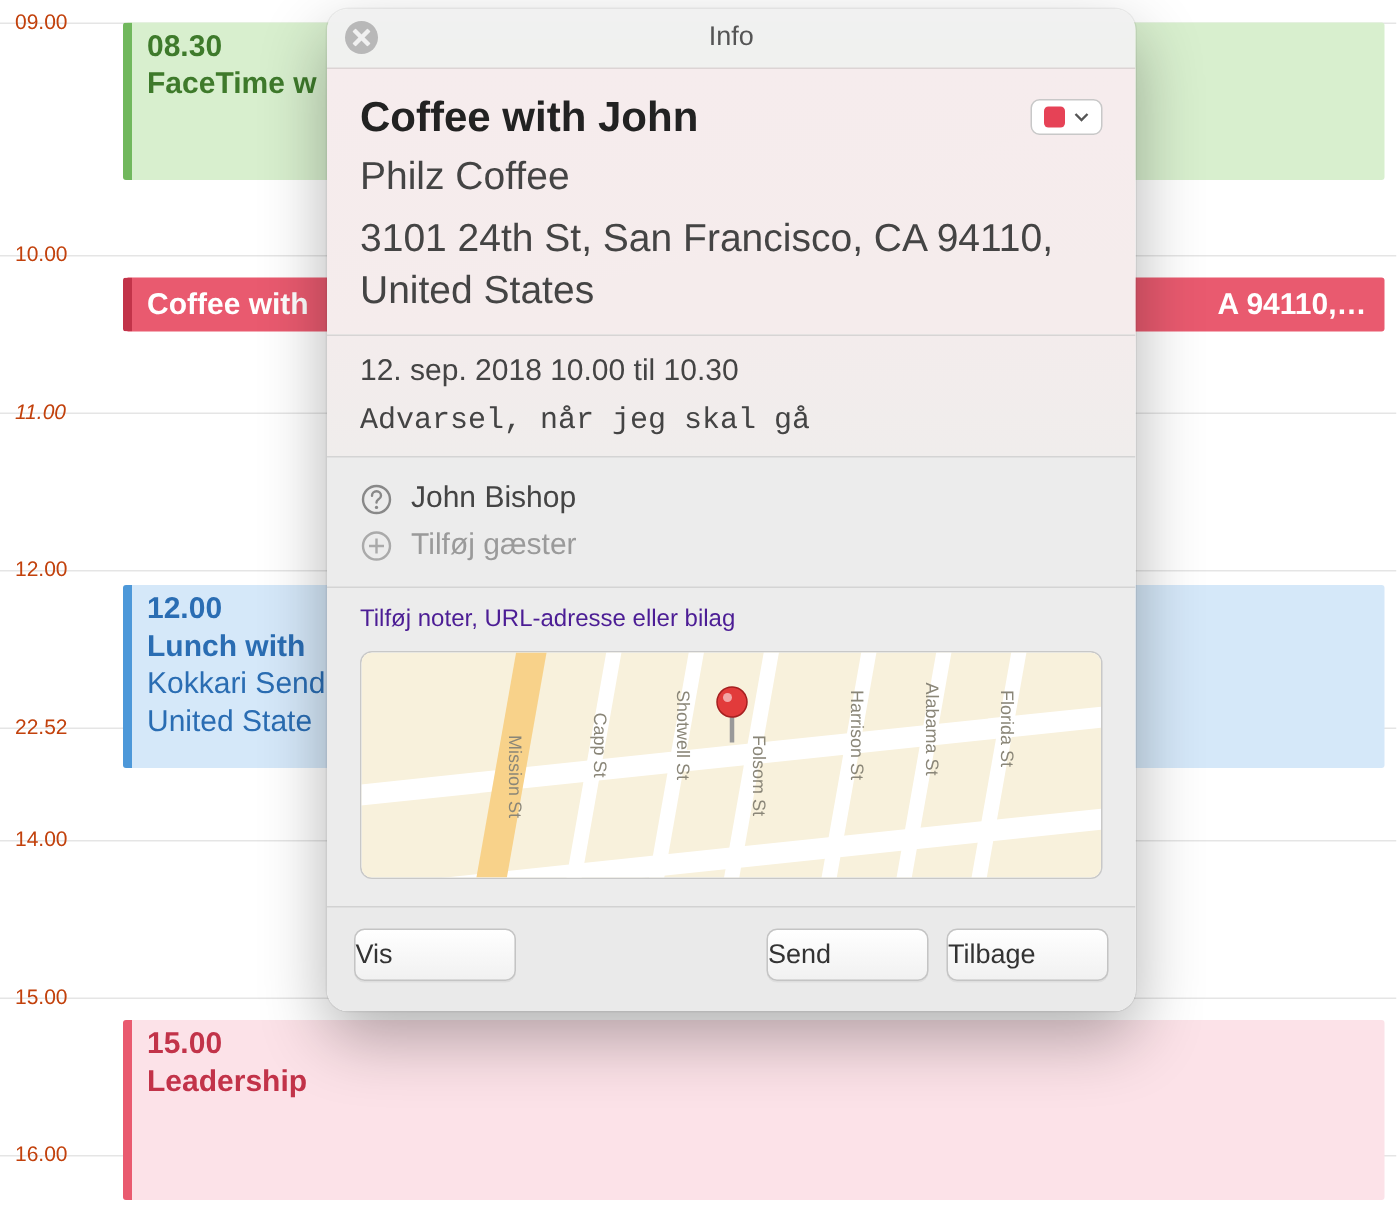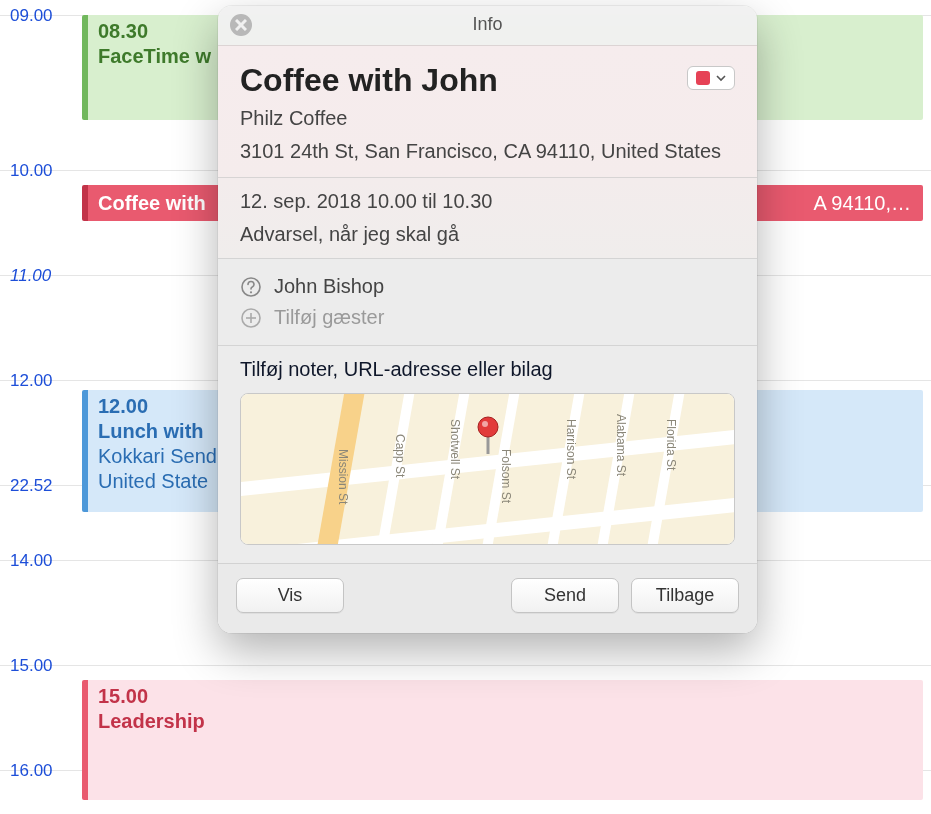--- a/index.html
+++ b/index.html
@@ -9,21 +9,21 @@
     width: 931px;
     height: 814px;
     position: relative;
     overflow: hidden;
   }
   
   .calendar { position: absolute; left:0; top:0; right:0; bottom:0; }
   .hour-row { position:absolute; left:0; right:0; height:105px; border-top:1px solid #e5e5e5; }
   .hour-label {
     position:absolute; left:10px; top:-10px;
-    font-size:17px; color:#1d4ed8;
+    font-size:14px; color:#c2410c;
   }
   .event {
     position:absolute; left:82px; right:8px;
     border-left:6px solid;
     padding:4px 12px 6px 10px;
     font-size:20px;
     line-height:1.25;
     border-radius:2px;
     overflow:hidden;
   }
@@ -65,40 +65,40 @@
 
   .section { padding:12px 22px; border-top:1px solid rgba(0,0,0,0.10); background:linear-gradient(#f5eced,#f3ecec); }
   .section:first-of-type{border-top:none;}
   .section.title-sec { background:linear-gradient(#f6eced,#f5ecec); padding-top:16px;}
   .section.time-sec  { background:linear-gradient(#f3ecec,#f0edec);}
   .section.guest-sec { background:#ececec;}
   .section.notes-sec { background:#ececec; padding-bottom:18px;}
   .section.btn-sec   { background:#eaeaea; padding:14px 18px 20px; display:flex; gap:12px;}
 
   .event-title {
-    font-size:32px; font-weight:700; color:#222;
+    font-size:28px; font-weight:700; color:#222;
   }
   .color-picker {
     float:right;
     display:flex; align-items:center; gap:6px;
     background:#fff; border:1px solid #c8c8c8; border-radius:6px;
     padding:4px 8px; margin-top:4px;
     cursor:pointer;
   }
   .color-swatch { width:14px; height:14px; background:#e64256; border-radius:3px;}
   .chev { width:10px; height:10px; }
-  .loc { font-size:20px; color:#444; margin-top:6px; line-height:1.35;}
+  .loc { font-size:26px; color:#444; margin-top:6px; line-height:1.35;}
   .time-line, .alert-line { font-size:20px; color:#444; }
-  .alert-line{margin-top:10px;}
+  .alert-line{margin-top:10px;font-family:Liberation Mono, monospace;}
 
   .guest-row { display:flex; align-items:center; gap:12px; font-size:20px; color:#444; padding:4px 0;}
   .guest-row.placeholder { color:#9a9a9a;}
   .guest-icon { width:22px; height:22px; flex-shrink:0; }
 
-  .notes-placeholder { font-size:20px; color:#0f172a; margin-bottom:12px;}
+  .notes-placeholder { font-size:16px; color:#4c1d95; margin-bottom:12px;}
 
   .map-box {
     border:1px solid #c8c8c8; border-radius:8px; overflow:hidden;
     background:#fff;
   }
   .map-canvas { height:150px; position:relative; background:#f8f1dc; overflow:hidden;}
   .map-road-h { position:absolute; left:-10%; right:-10%; height:14px; background:#fff; }
   .map-road-v { position:absolute; top:-10%; bottom:-10%; width:10px; background:#fff;}
   .map-road-lg { position:absolute; top:-10%; bottom:-10%; width:20px; background:#f8d28a;}
   .street-label { position:absolute; font-size:12px; color:#8a8678; writing-mode:vertical-rl; transform:rotate(0deg);}
@@ -109,21 +109,20 @@
     border-top:1px solid #d8d8d8;
   }
 
   .mac-btn {
     background:linear-gradient(#ffffff,#f1f1f1);
     border:1px solid #c4c4c4;
     border-radius:7px;
     font-size:18px; color:#333;
     padding:6px 0;
     width:108px;
-    text-align:center;
     cursor:pointer;
     box-shadow:0 1px 0 rgba(0,0,0,0.05);
   }
   .spacer{flex:1;}
 </style>
 </head>
 <body>
 
 <div class="calendar">
 
@@ -152,21 +151,21 @@
       <span class="hour-label">16.00</span>
     </div>
 
   <div class="event ev-green" style="top:15px; height:105px;">
     <span class="time">08.30</span><br>
     <span class="title">FaceTime w</span>
   </div>
 
   <div class="event ev-red" style="top:185px; height:36px; display:flex; justify-content:space-between; align-items:center;">
     <span class="title" style="color:#fff;">Coffee with</span>
-    <span style="color:#fff; font-weight:400;">A  94110,…</span>
+    <span style="color:#fff; font-weight:700;">A  94110,…</span>
   </div>
 
   <div class="event ev-blue" style="top:390px; height:122px;">
     <span class="time">12.00</span><br>
     <span class="title">Lunch with</span><br>
     <span class="sub">Kokkari Send</span><br>
     <span class="sub">United State</span>
   </div>
 
   <div class="event ev-pink" style="top:680px; height:120px;">

